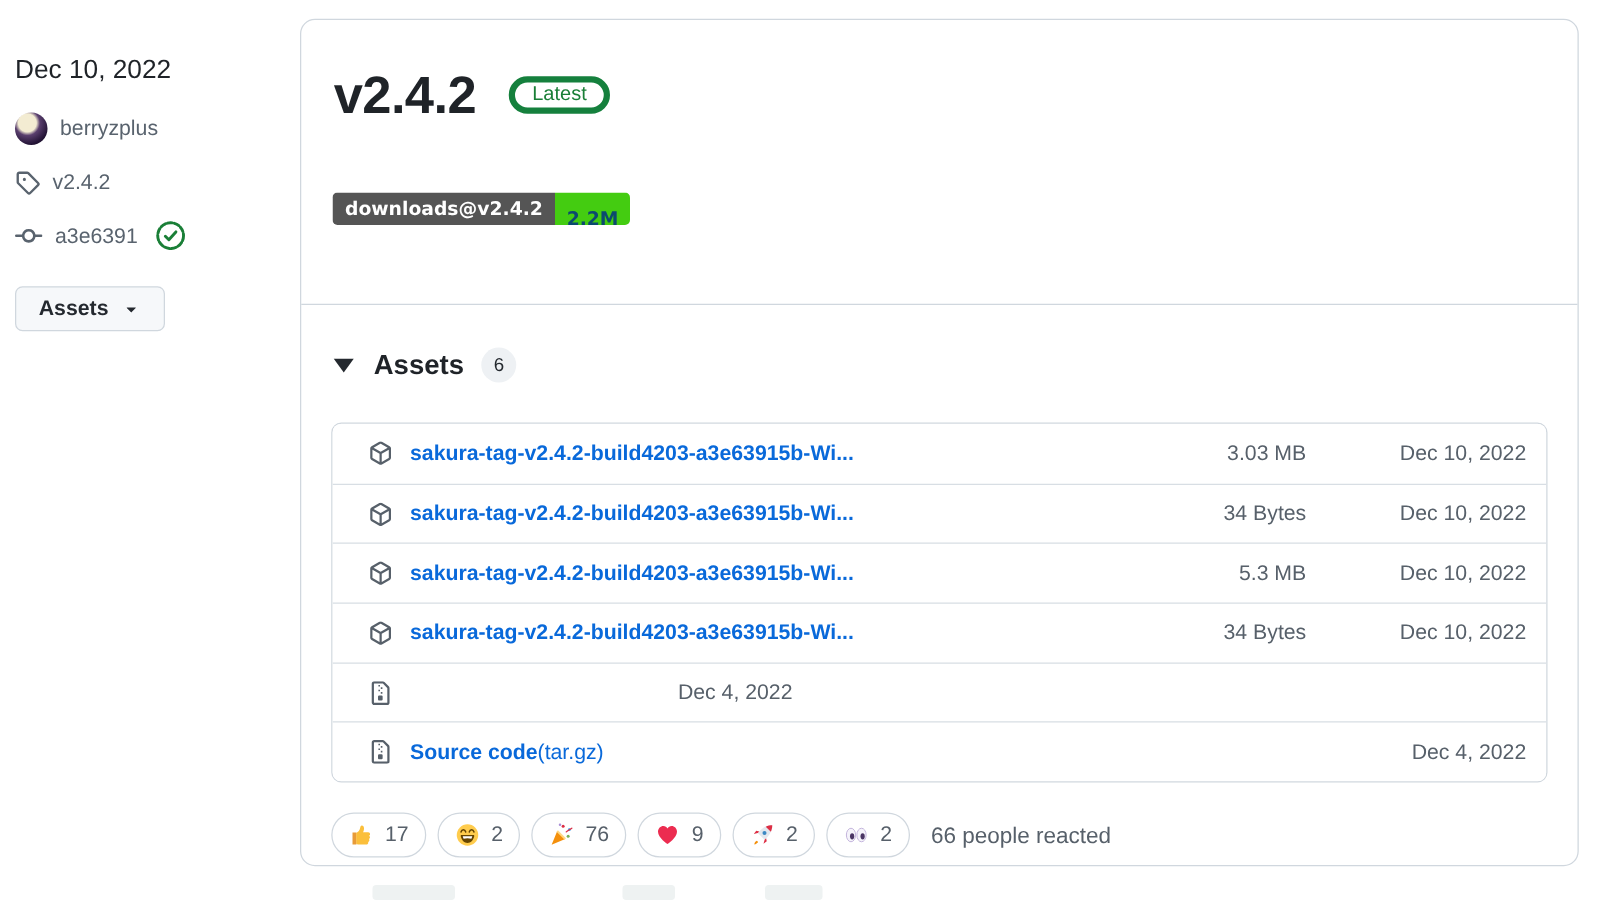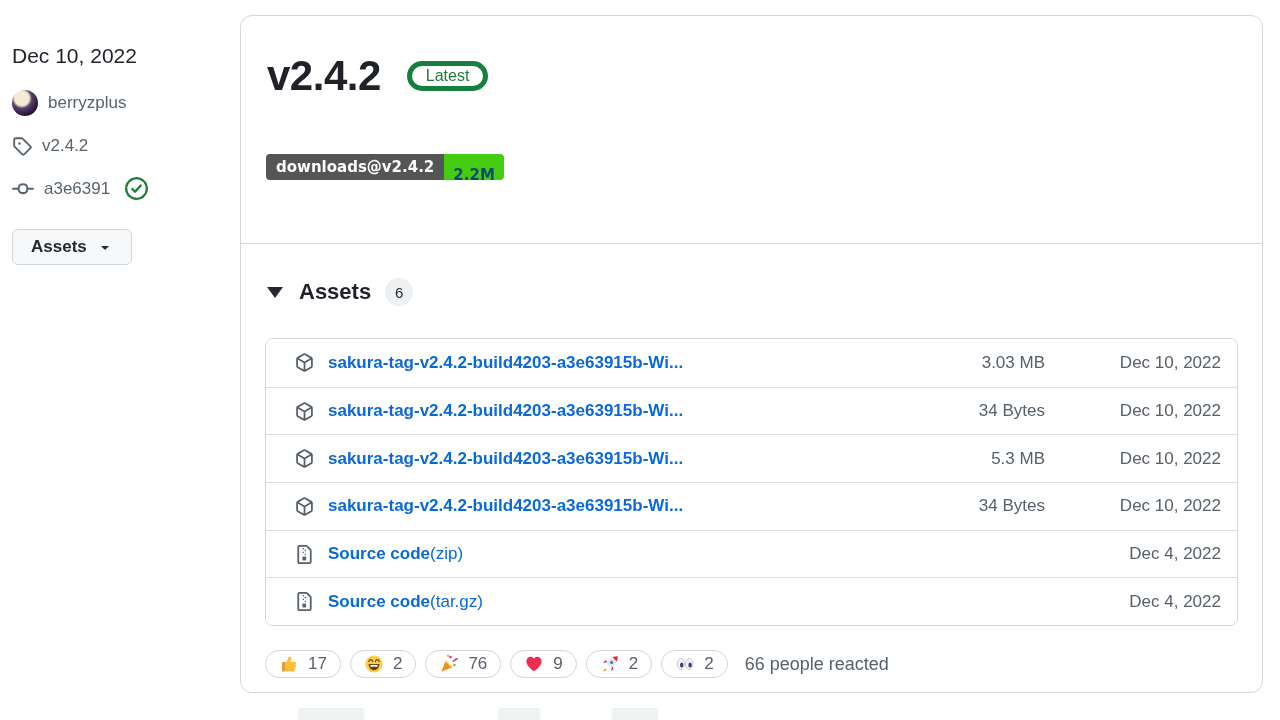--- a/index.html
+++ b/index.html
@@ -48,21 +48,21 @@
   .asset-row + .asset-row { border-top:1px solid #d8dee4; }
   .asset-icon { flex:none; margin:0 14px 0 13px; display:flex; }
   .asset-link { flex:1; min-width:0; font-size:17px; color:#0969da; text-decoration:none;
     white-space:nowrap; overflow:hidden; cursor:pointer; }
   .fname { font-weight:700; }
   .fsuffix { font-weight:400; }
   .asset-size { width:130px; text-align:right; font-size:17px; color:#57606a; flex:none; }
   .asset-date { width:176px; text-align:right; font-size:17px; color:#57606a; flex:none; }
 
   .reactions { display:flex; align-items:center; margin-top:24px; gap:9px; }
-  .reaction-pill { display:inline-flex; align-items:center; gap:9px; height:28px; padding:0 13px;
+  .reaction-pill { display:inline-flex; align-items:center; gap:9px; height:36px; padding:0 13px;
     border:1px solid #d0d7de; border-radius:999px; background:#fff; cursor:pointer;
     font-family:"Liberation Sans","DejaVu Sans",sans-serif; }
   .reaction-count { font-size:17px; color:#57606a; }
   .reaction-summary { margin-left:8px; font-size:18px; color:#57606a; }
 
   
   .next-peek { position:absolute; top:708px; height:12px; border-radius:3px; background:#eef2f2; }
   .peek-1 { left:298px; width:66px; }
   .peek-2 { left:498px; width:42px; }
   .peek-3 { left:612px; width:46px; }
@@ -172,21 +172,20 @@
         <span class="asset-size">34 Bytes</span>
         <span class="asset-date">Dec 10, 2022</span>
       </div>
 
       <div class="asset-row">
         <span class="asset-icon">
           <svg width="19" height="19" viewBox="0 0 16 16">
               <path fill="#57606a" d="M3.75 0A1.75 1.75 0 0 0 2 1.75v12.5C2 15.216 2.784 16 3.75 16h8.5A1.75 1.75 0 0 0 14 14.25V4.664c0-.464-.184-.909-.513-1.237L10.573.513A1.75 1.75 0 0 0 9.336 0Zm-.25 1.75a.25.25 0 0 1 .25-.25h5.586a.25.25 0 0 1 .177.073l2.914 2.914a.25.25 0 0 1 .073.177v9.586a.25.25 0 0 1-.25.25h-8.5a.25.25 0 0 1-.25-.25ZM6.5 2.5h1.1v1.1H6.5Zm1.6 1.6h1.1v1.1H8.1ZM6.5 5.7h1.1v1.1H6.5Zm1.6 1.6h1.1v1.1H8.1ZM7 9.6a.75.75 0 0 0-.75.75v1.9c0 .414.336.75.75.75h1.6a.75.75 0 0 0 .75-.75v-1.9A.75.75 0 0 0 8.6 9.6Z"></path>
             </svg>
         </span>
-        <a class="asset-link"><span class="fname">Source code</span><span class="fsuffix">(zip)</span></a>
         <span class="asset-size"></span>
         <span class="asset-date">Dec 4, 2022</span>
       </div>
 
       <div class="asset-row">
         <span class="asset-icon">
           <svg width="19" height="19" viewBox="0 0 16 16">
               <path fill="#57606a" d="M3.75 0A1.75 1.75 0 0 0 2 1.75v12.5C2 15.216 2.784 16 3.75 16h8.5A1.75 1.75 0 0 0 14 14.25V4.664c0-.464-.184-.909-.513-1.237L10.573.513A1.75 1.75 0 0 0 9.336 0Zm-.25 1.75a.25.25 0 0 1 .25-.25h5.586a.25.25 0 0 1 .177.073l2.914 2.914a.25.25 0 0 1 .073.177v9.586a.25.25 0 0 1-.25.25h-8.5a.25.25 0 0 1-.25-.25ZM6.5 2.5h1.1v1.1H6.5Zm1.6 1.6h1.1v1.1H8.1ZM6.5 5.7h1.1v1.1H6.5Zm1.6 1.6h1.1v1.1H8.1ZM7 9.6a.75.75 0 0 0-.75.75v1.9c0 .414.336.75.75.75h1.6a.75.75 0 0 0 .75-.75v-1.9A.75.75 0 0 0 8.6 9.6Z"></path>
             </svg>
         </span>

